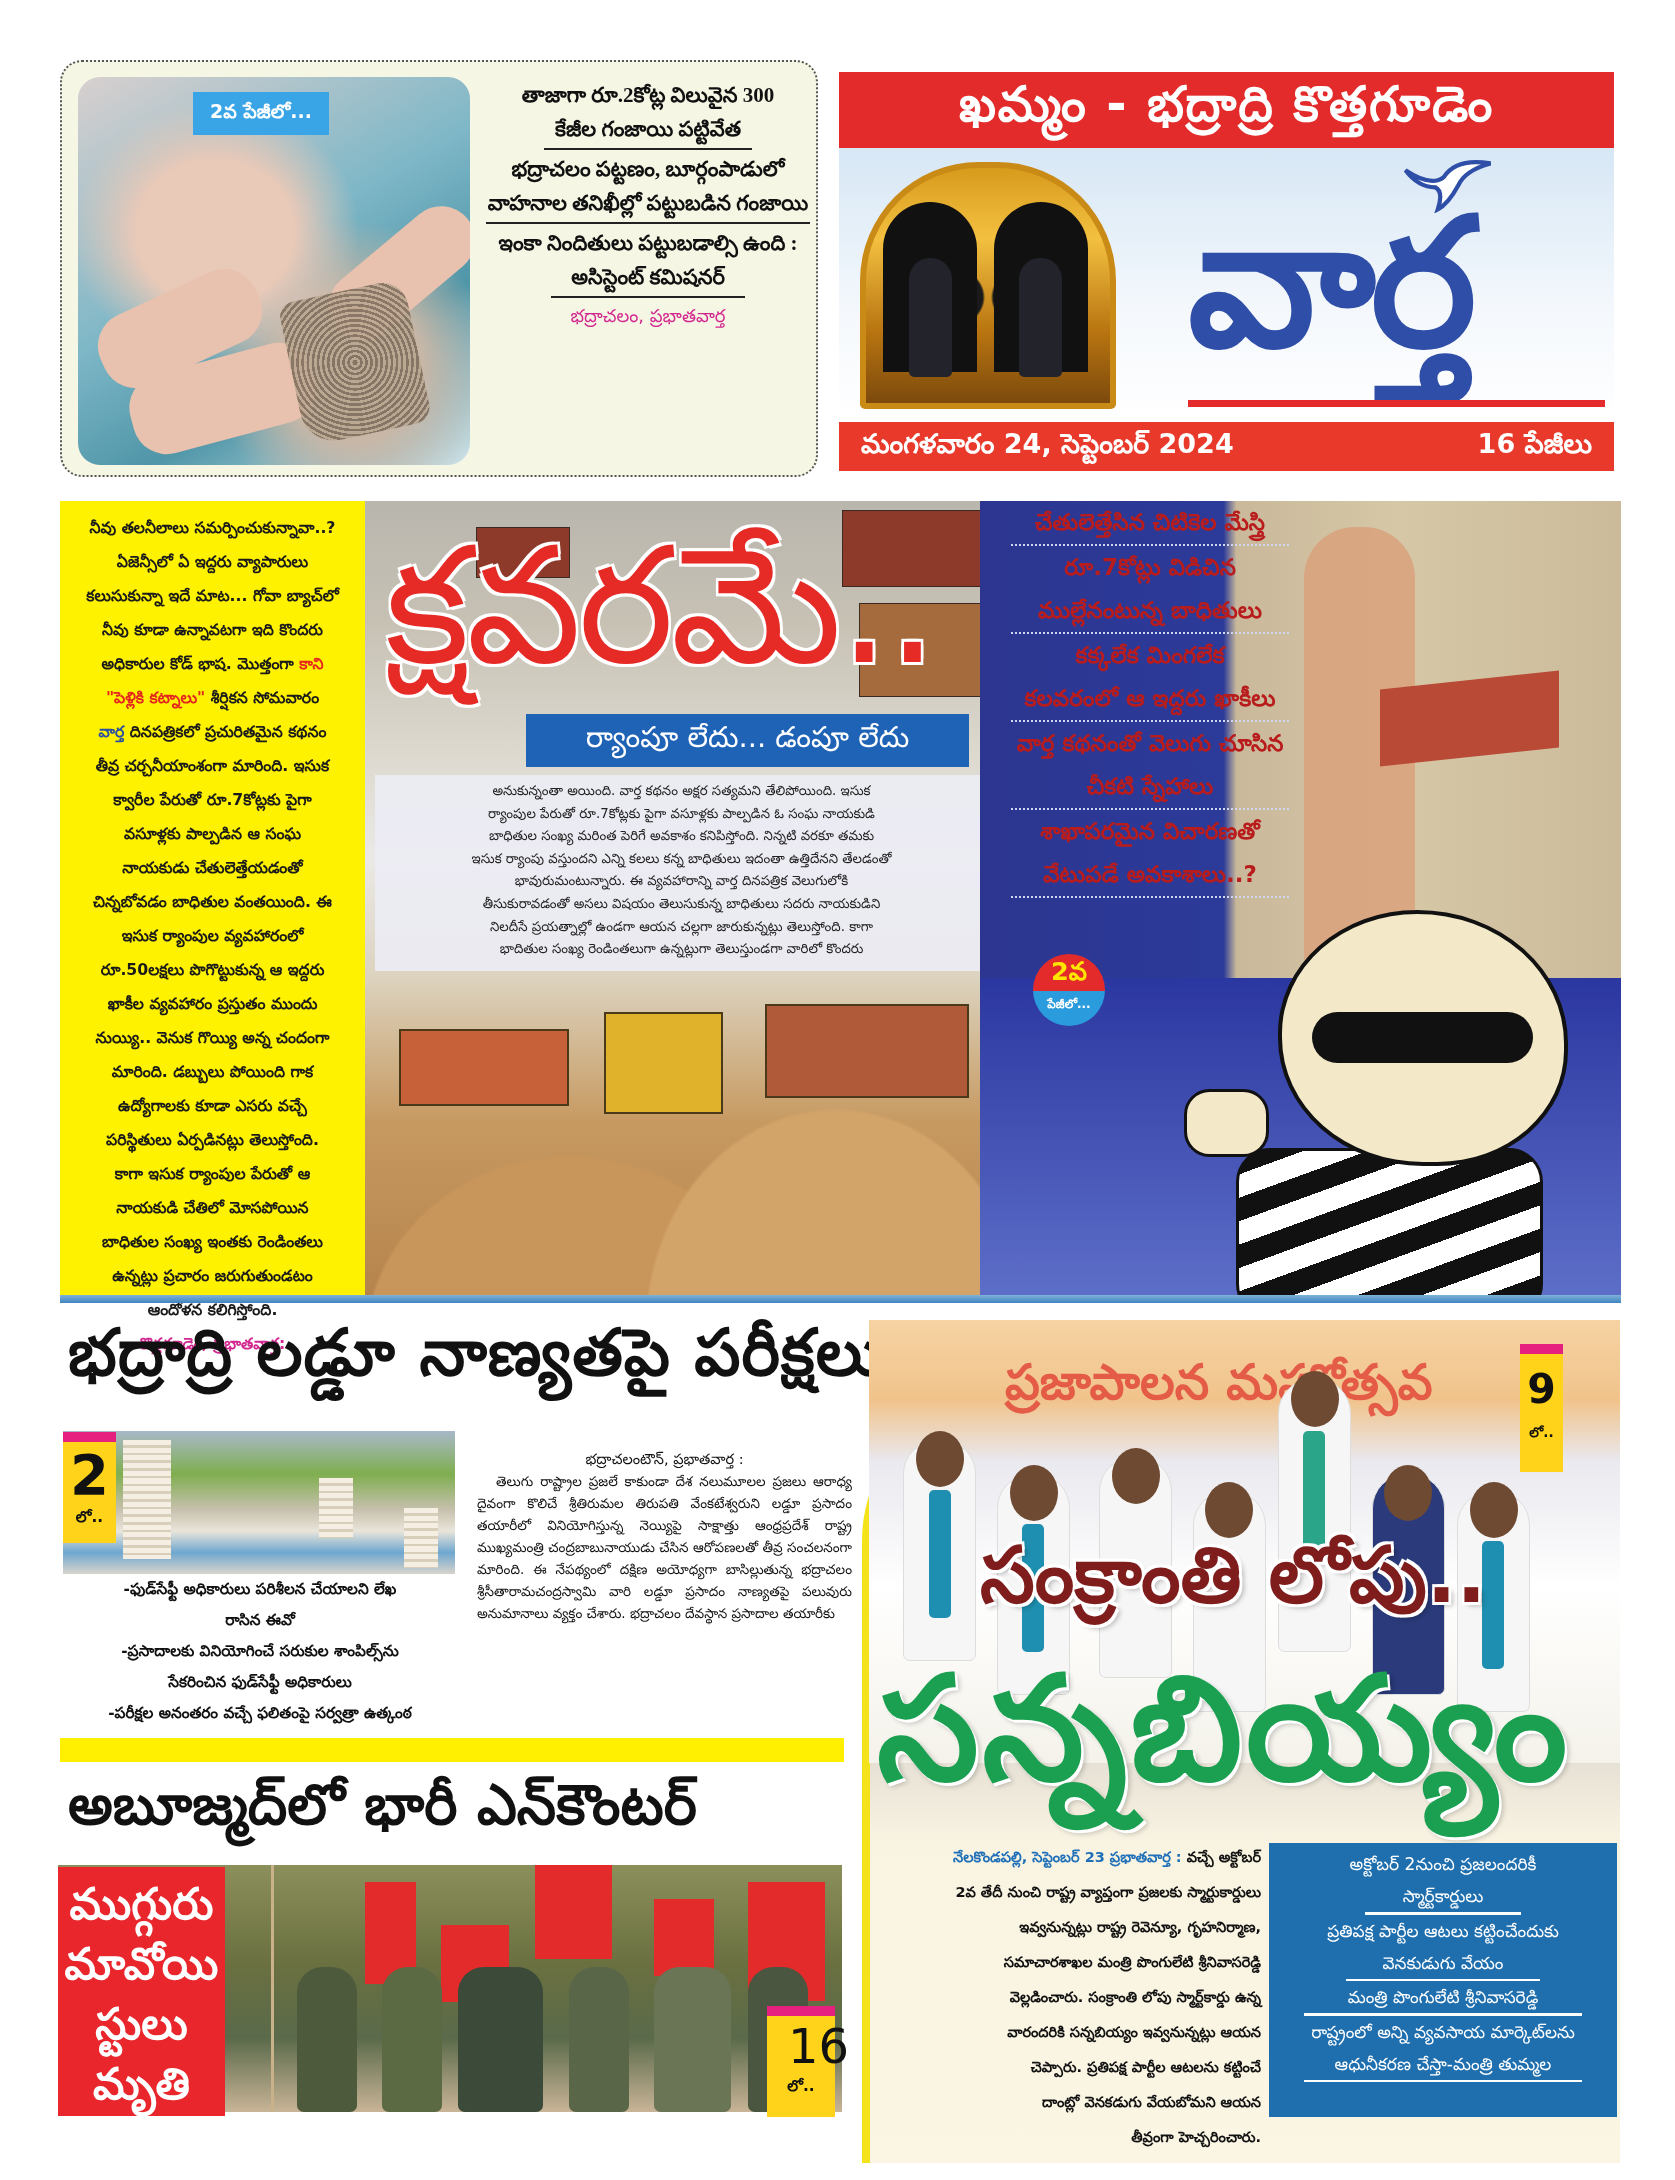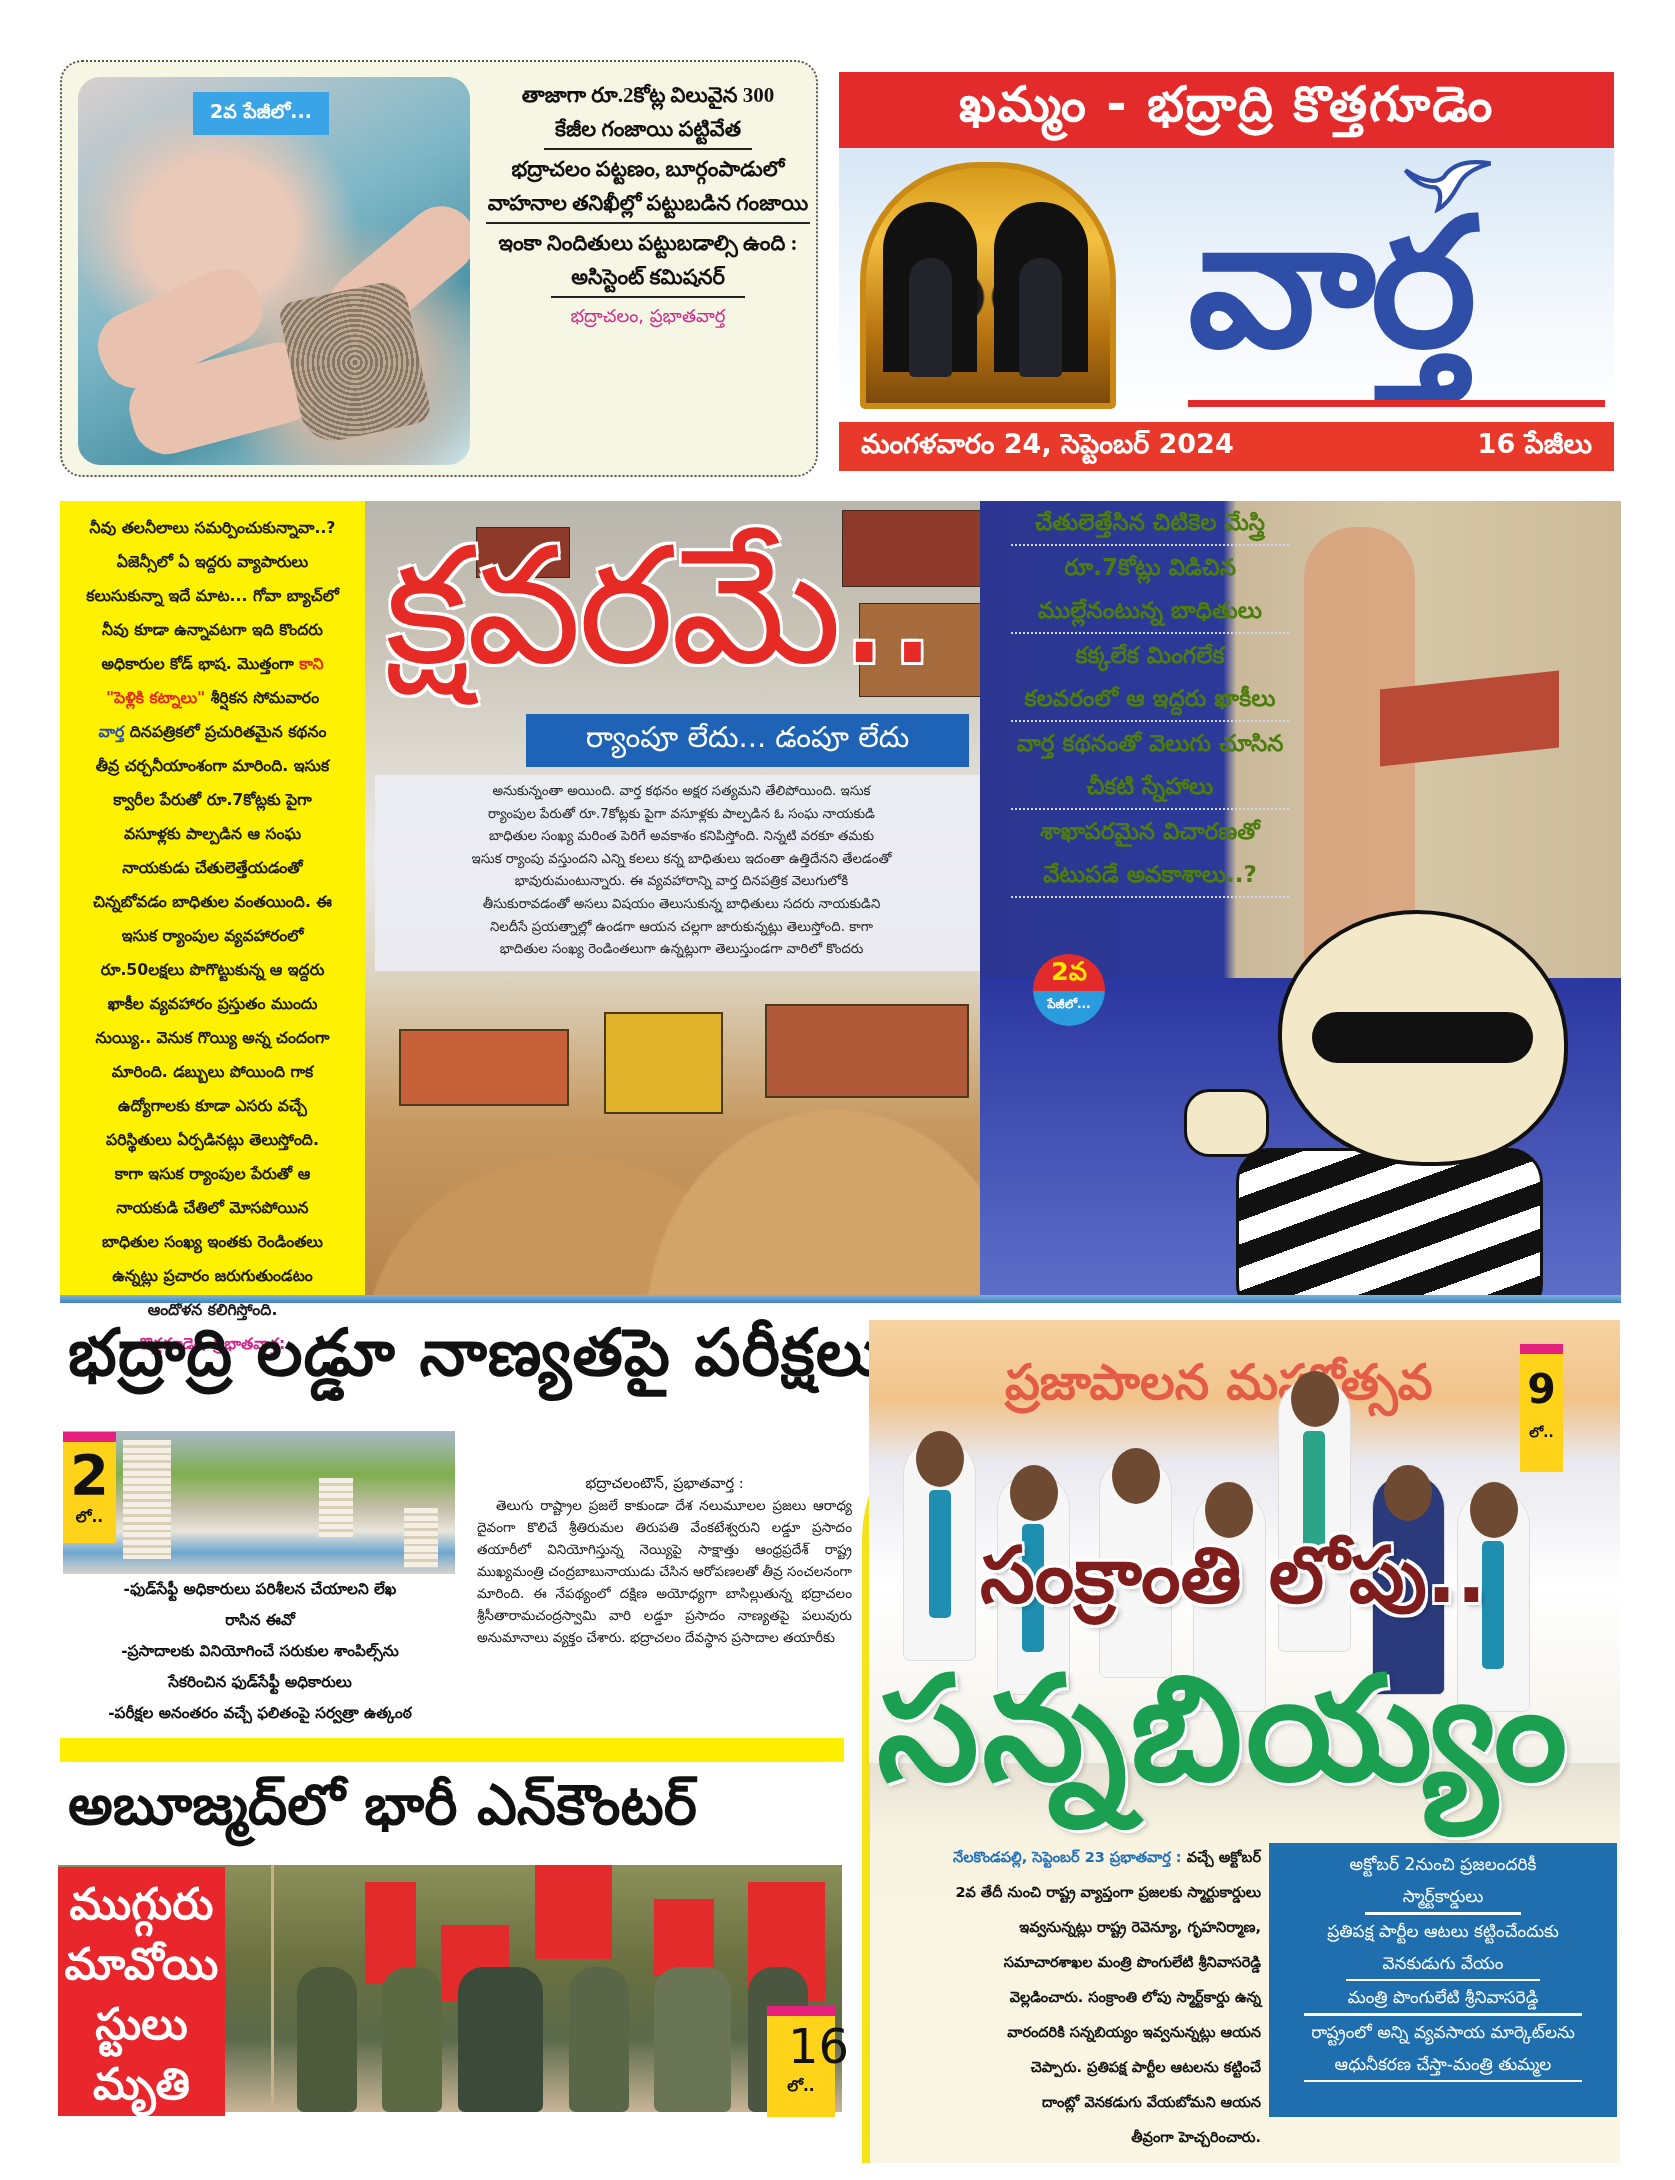--- a/index.html
+++ b/index.html
@@ -67,41 +67,41 @@
     background: linear-gradient(90deg, #2c3690 0%, #2c3a99 38%, #c9b99a 40%, #d6c7a7 65%, #cbbb9b 100%); overflow: hidden; }
   #lead-right .belt { position:absolute; left: 400px; top: 179px; width: 179px; height: 77px; background: #b94a36; transform: skewY(-6deg); }
   #lead-right .arm { position:absolute; left: 324px; top: 25.6px; width: 111px; height: 477px; background: #d9a37e; border-radius: 51px; opacity: .9; }
   #lead-right .sky { position:absolute; left: 0; top: 477px; width: 641px; height: 317px; background: linear-gradient(180deg, #2b37a0 0%, #5d6ec8 100%); }
   #lead-right .head { position:absolute; left: 298px; top: 409px; width: 290px; height: 256px; background: #f3e9c9; border: 4.3px solid #111; border-radius: 48% 52% 45% 50%; }
   #lead-right .glasses { position:absolute; left: 332px; top: 511px; width: 221px; height: 51px; background: #111; border-radius: 25.6px; }
   #lead-right .body { position:absolute; left: 256px; top: 647px; width: 307px; height: 170px;
     background: repeating-linear-gradient(160deg, #111 0 22px, #fff 22px 44px); border: 3.4px solid #111; border-radius: 34px; }
   #lead-right .fist { position:absolute; left: 204px; top: 588px; width: 85px; height: 68px; background: #f3e9c9; border: 3.4px solid #111; border-radius: 25.6px; }
   #lead-bullets { left: 988px; top: 501px; width: 324px; text-align: center; }
-  #lead-bullets .b { color: #4d7c0f; font-size: 23px; font-weight: bold; line-height: 43px; }
+  #lead-bullets .b { color: #b91c1c; font-size: 23px; font-weight: bold; line-height: 43px; }
   #lead-bullets .dots { border-bottom: 2.6px dotted #cfd6f0; width: 86%; margin: 0 auto; height: 1.7px; }
   #lead-page2 { left: 1033px; top: 954px; width: 72px; height: 72px; border-radius: 50%; overflow: hidden;
     background: linear-gradient(180deg, #e32b2b 0 52%, #2a9bdc 52% 100%); }
   #lead-page2 .n { position:absolute; left: 0; top: 1.7px; width: 72px; text-align: center; color: #ffe600; font-weight: bold; font-size: 25.6px; }
   #lead-page2 .t { position:absolute; left: 0; top: 43px; width: 72px; text-align: center; color: #fff; font-size: 12px; font-weight: bold; }
 
   .blue-rule { position: absolute; left: 60px; width: 1561px; height: 7.7px; background: linear-gradient(180deg, #7fb3d8 0%, #3f84c0 100%); }
 
   
   #laddu-head { left: 68px; top: 1319px; font-size: 65px; font-weight: bold; line-height: 68px; letter-spacing: 0.9px; }
   #laddu-photo { left: 63px; top: 1431px; width: 392px; height: 143px;
     background: linear-gradient(180deg, #a8b8c9 0%, #7fae4f 30%, #c7c0ad 55%, #e9e5da 70%, #6fa7cf 85%, #d8d4cb 100%); overflow: hidden; }
   #laddu-photo .gopuram { position:absolute; background: repeating-linear-gradient(180deg, #f4efe2 0 5.1px, #d8cfbb 5.1px 7.7px); }
   #laddu-tag { left: 63px; top: 1432px; width: 53px; height: 111px; background: #ffd31a; border-top: 10.2px solid #e6207f; text-align: center; }
   #laddu-tag .n { font-size: 56px; font-weight: bold; line-height: 66px; color: #111; }
   #laddu-tag .t { font-size: 15.3px; font-weight: bold; }
   #laddu-points { left: 60px; top: 1574px; width: 400px; text-align: center; }
   #laddu-points p { font-size: 15.3px; font-weight: bold; line-height: 31px; }
   #laddu-body { left: 477px; top: 1448px; width: 375px; }
-  #laddu-body .dateline { text-align: center; font-size: 14.5px; line-height: 22px; margin-top: 24px; }
+  #laddu-body .dateline { text-align: center; font-size: 14.5px; line-height: 22px; }
   #laddu-body p { font-size: 13.5px; line-height: 22px; text-align: justify; text-indent: 19px; }
 
   .yellow-band { position:absolute; left: 60px; top: 1738px; width: 784px; height: 24px; background: #ffef00; }
 
   
   #enc-head { left: 68px; top: 1770px; font-size: 56px; font-weight: bold; line-height: 70px; }
   #enc-photo { left: 58px; top: 1865px; width: 784px; height: 247px;
     background: linear-gradient(180deg, #8b8f5a 0%, #6a7040 40%, #5a6a4a 70%, #c9b497 100%); overflow: hidden; }
   #enc-photo .flag { position:absolute; width: 51px; height: 77px; background: #e32b2b; }
   #enc-photo .pole { position:absolute; width: 3.4px; background: #c9b28a; }

